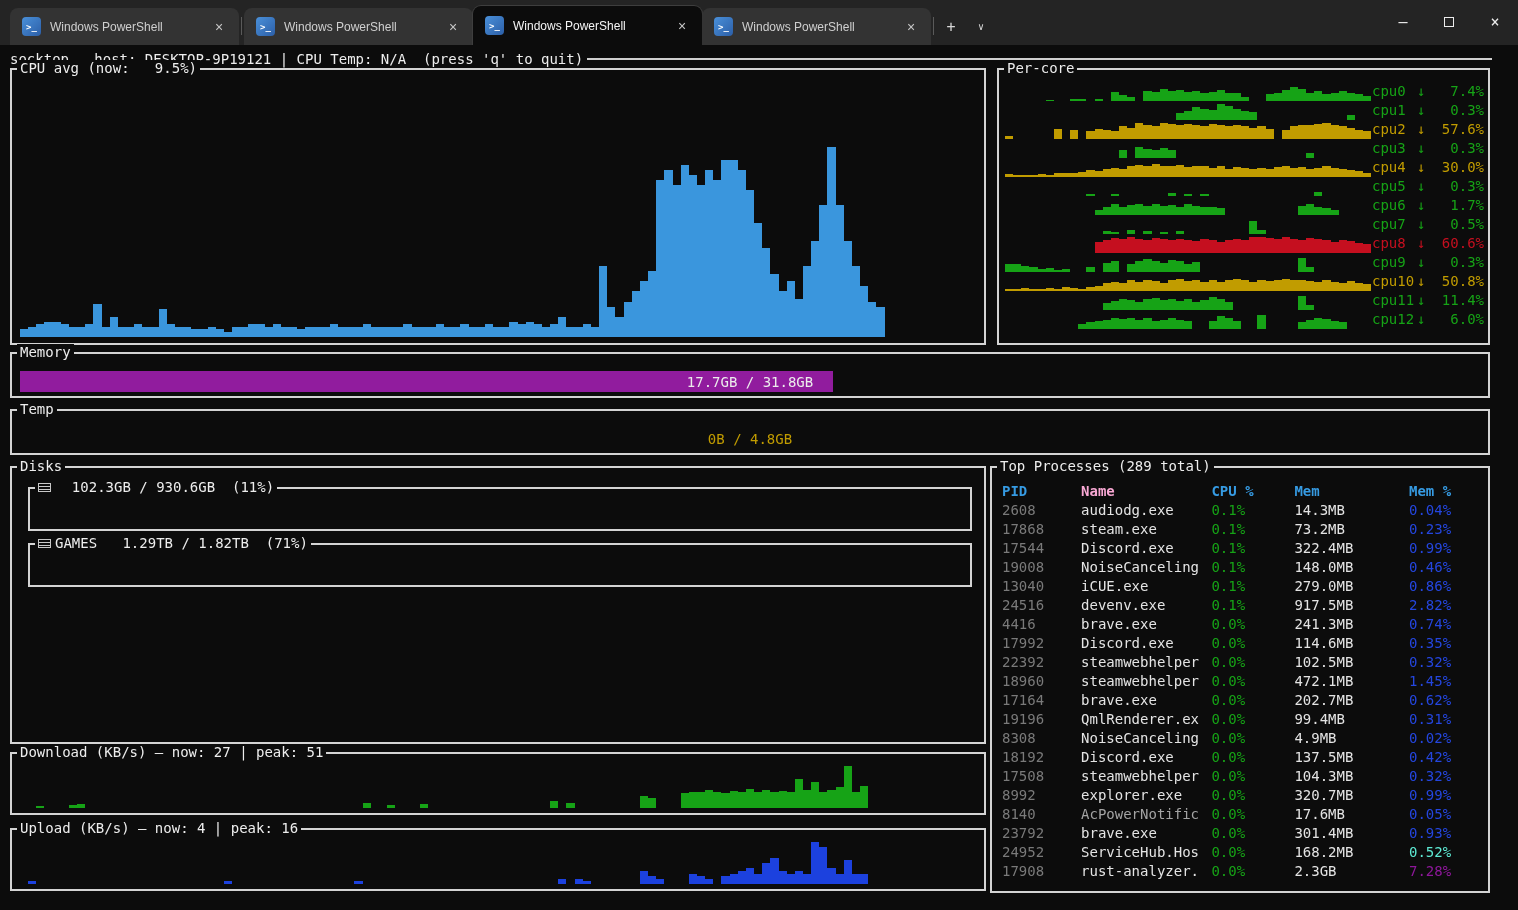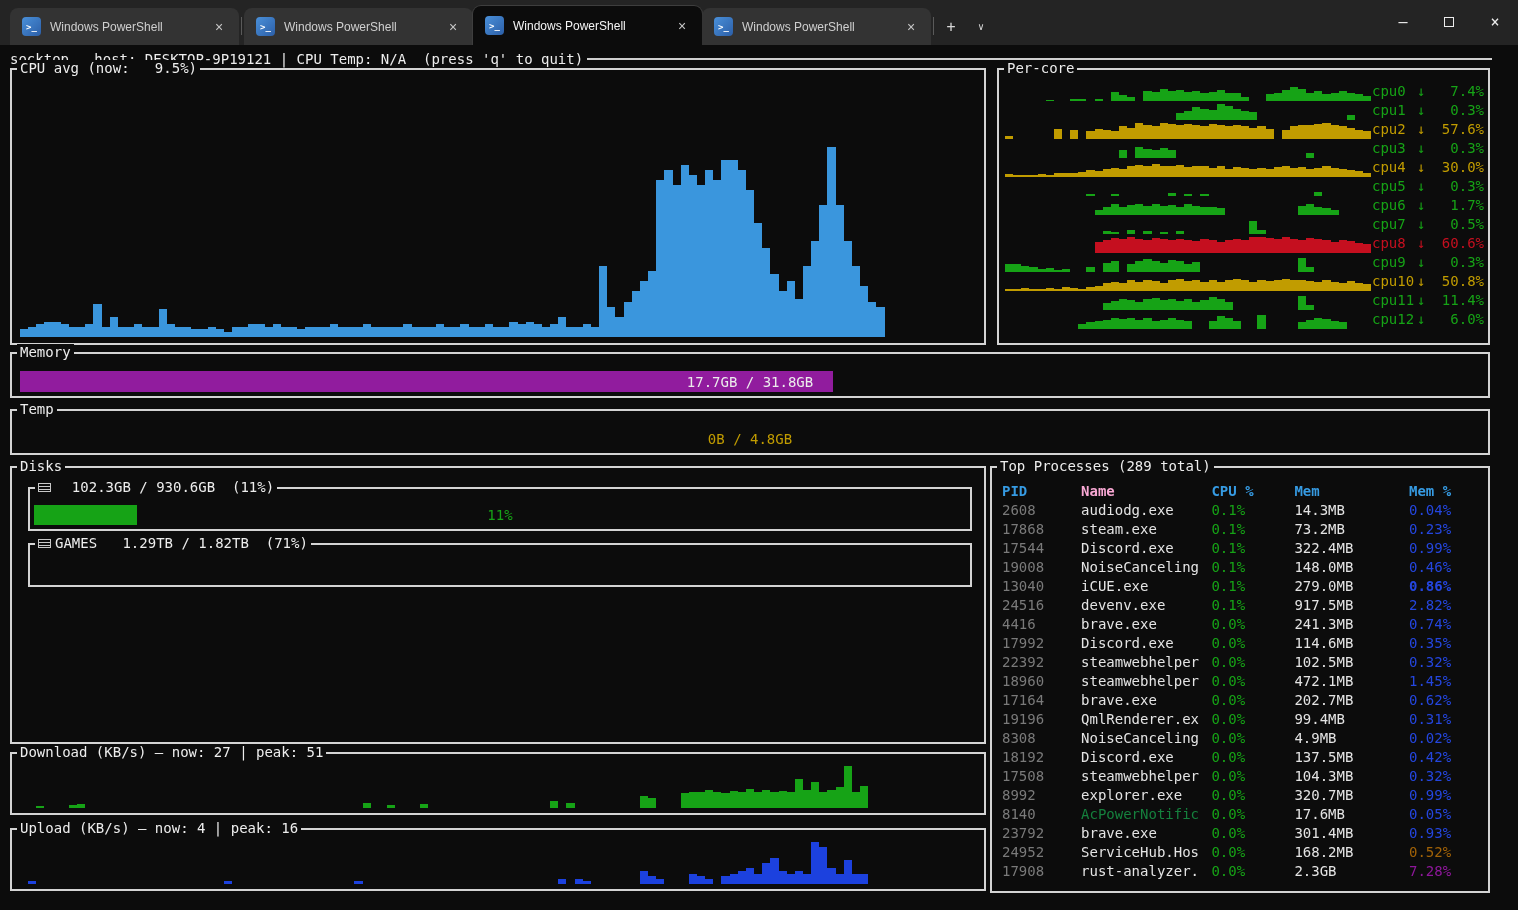--- a/index.html
+++ b/index.html
@@ -893,54 +893,50 @@
       <div class="gfill" style="width: 0%; background: transparent;"></div>
       <div class="glabel" style="color: rgb(193, 156, 0);">0B / 4.8GB</div>
     </div>
   </div>
 
   <div class="panel" style="left:10px;top:421px;width:976px;height:278px">
     <span class="ptitle">Disks</span>
 
     <div class="subpanel" style="top:19px">
       <span class="ptitle"><span class="disk-icon"></span><span>  102.3GB / 930.6GB  (11%)</span></span>
-      <div class="gauge" id="gauge-disk0">
-        <div class="gfill" style="width: 11%; background: rgb(22, 163, 22);"></div>
-        <div class="glabel" style="color: rgb(22, 163, 22);">11%</div>
-      </div>
     </div>
 
     <div class="subpanel" style="top:75px">
       <span class="ptitle"><span class="disk-icon"></span><span>GAMES   1.29TB / 1.82TB  (71%)</span></span>
     </div>
   </div>
 
   <div class="panel" style="left:990px;top:421px;width:500px;height:427px">
     <span class="ptitle">Top Processes (289 total)</span>
     <div id="proc-head"><span class="c0" style="color: rgb(54, 155, 227);">PID</span><span class="c1" style="color: #f9a8d4;">Name</span><span class="c2" style="color: rgb(54, 155, 227);">CPU %</span><span class="c3" style="color: rgb(54, 155, 227);">Mem</span><span class="c4" style="color: rgb(54, 155, 227);">Mem %</span></div>
     <div id="proc-rows">
         <div class="prow"><span class="c0" style="color: rgb(122, 122, 122);">2608</span><span class="c1" style="color: rgb(228, 228, 228);">audiodg.exe</span><span class="c2" style="color: rgb(22, 163, 22);">0.1%</span><span class="c3" style="color: rgb(228, 228, 228);">14.3MB</span><span class="c4" style="color: rgb(36, 70, 223);">0.04%</span></div>
         <div class="prow"><span class="c0" style="color: rgb(122, 122, 122);">17868</span><span class="c1" style="color: rgb(228, 228, 228);">steam.exe</span><span class="c2" style="color: rgb(22, 163, 22);">0.1%</span><span class="c3" style="color: rgb(228, 228, 228);">73.2MB</span><span class="c4" style="color: rgb(36, 70, 223);">0.23%</span></div>
         <div class="prow"><span class="c0" style="color: rgb(122, 122, 122);">17544</span><span class="c1" style="color: rgb(228, 228, 228);">Discord.exe</span><span class="c2" style="color: rgb(22, 163, 22);">0.1%</span><span class="c3" style="color: rgb(228, 228, 228);">322.4MB</span><span class="c4" style="color: rgb(36, 70, 223);">0.99%</span></div>
         <div class="prow"><span class="c0" style="color: rgb(122, 122, 122);">19008</span><span class="c1" style="color: rgb(228, 228, 228);">NoiseCanceling</span><span class="c2" style="color: rgb(22, 163, 22);">0.1%</span><span class="c3" style="color: rgb(228, 228, 228);">148.0MB</span><span class="c4" style="color: rgb(36, 70, 223);">0.46%</span></div>
-        <div class="prow"><span class="c0" style="color: rgb(122, 122, 122);">13040</span><span class="c1" style="color: rgb(228, 228, 228);">iCUE.exe</span><span class="c2" style="color: rgb(22, 163, 22);">0.1%</span><span class="c3" style="color: rgb(228, 228, 228);">279.0MB</span><span class="c4" style="color: rgb(36, 70, 223); font-weight: bold;">0.86%</span></div>
+        <div class="prow"><span class="c0" style="color: rgb(122, 122, 122);">13040</span><span class="c1" style="color: rgb(228, 228, 228);">iCUE.exe</span><span class="c2" style="color: rgb(22, 163, 22);">0.1%</span><span class="c3" style="color: rgb(228, 228, 228);">279.0MB</span><span class="c4" style="color: rgb(36, 70, 223);">0.86%</span></div>
         <div class="prow"><span class="c0" style="color: rgb(122, 122, 122);">24516</span><span class="c1" style="color: rgb(228, 228, 228);">devenv.exe</span><span class="c2" style="color: rgb(22, 163, 22);">0.1%</span><span class="c3" style="color: rgb(228, 228, 228);">917.5MB</span><span class="c4" style="color: rgb(36, 70, 223);">2.82%</span></div>
         <div class="prow"><span class="c0" style="color: rgb(122, 122, 122);">4416</span><span class="c1" style="color: rgb(228, 228, 228);">brave.exe</span><span class="c2" style="color: rgb(22, 163, 22);">0.0%</span><span class="c3" style="color: rgb(228, 228, 228);">241.3MB</span><span class="c4" style="color: rgb(36, 70, 223);">0.74%</span></div>
         <div class="prow"><span class="c0" style="color: rgb(122, 122, 122);">17992</span><span class="c1" style="color: rgb(228, 228, 228);">Discord.exe</span><span class="c2" style="color: rgb(22, 163, 22);">0.0%</span><span class="c3" style="color: rgb(228, 228, 228);">114.6MB</span><span class="c4" style="color: rgb(36, 70, 223);">0.35%</span></div>
         <div class="prow"><span class="c0" style="color: rgb(122, 122, 122);">22392</span><span class="c1" style="color: rgb(228, 228, 228);">steamwebhelper</span><span class="c2" style="color: rgb(22, 163, 22);">0.0%</span><span class="c3" style="color: rgb(228, 228, 228);">102.5MB</span><span class="c4" style="color: rgb(36, 70, 223);">0.32%</span></div>
         <div class="prow"><span class="c0" style="color: rgb(122, 122, 122);">18960</span><span class="c1" style="color: rgb(228, 228, 228);">steamwebhelper</span><span class="c2" style="color: rgb(22, 163, 22);">0.0%</span><span class="c3" style="color: rgb(228, 228, 228);">472.1MB</span><span class="c4" style="color: rgb(36, 70, 223);">1.45%</span></div>
         <div class="prow"><span class="c0" style="color: rgb(122, 122, 122);">17164</span><span class="c1" style="color: rgb(228, 228, 228);">brave.exe</span><span class="c2" style="color: rgb(22, 163, 22);">0.0%</span><span class="c3" style="color: rgb(228, 228, 228);">202.7MB</span><span class="c4" style="color: rgb(36, 70, 223);">0.62%</span></div>
         <div class="prow"><span class="c0" style="color: rgb(122, 122, 122);">19196</span><span class="c1" style="color: rgb(228, 228, 228);">QmlRenderer.ex</span><span class="c2" style="color: rgb(22, 163, 22);">0.0%</span><span class="c3" style="color: rgb(228, 228, 228);">99.4MB</span><span class="c4" style="color: rgb(36, 70, 223);">0.31%</span></div>
         <div class="prow"><span class="c0" style="color: rgb(122, 122, 122);">8308</span><span class="c1" style="color: rgb(228, 228, 228);">NoiseCanceling</span><span class="c2" style="color: rgb(22, 163, 22);">0.0%</span><span class="c3" style="color: rgb(228, 228, 228);">4.9MB</span><span class="c4" style="color: rgb(36, 70, 223);">0.02%</span></div>
         <div class="prow"><span class="c0" style="color: rgb(122, 122, 122);">18192</span><span class="c1" style="color: rgb(228, 228, 228);">Discord.exe</span><span class="c2" style="color: rgb(22, 163, 22);">0.0%</span><span class="c3" style="color: rgb(228, 228, 228);">137.5MB</span><span class="c4" style="color: rgb(36, 70, 223);">0.42%</span></div>
         <div class="prow"><span class="c0" style="color: rgb(122, 122, 122);">17508</span><span class="c1" style="color: rgb(228, 228, 228);">steamwebhelper</span><span class="c2" style="color: rgb(22, 163, 22);">0.0%</span><span class="c3" style="color: rgb(228, 228, 228);">104.3MB</span><span class="c4" style="color: rgb(36, 70, 223);">0.32%</span></div>
         <div class="prow"><span class="c0" style="color: rgb(122, 122, 122);">8992</span><span class="c1" style="color: rgb(228, 228, 228);">explorer.exe</span><span class="c2" style="color: rgb(22, 163, 22);">0.0%</span><span class="c3" style="color: rgb(228, 228, 228);">320.7MB</span><span class="c4" style="color: rgb(36, 70, 223);">0.99%</span></div>
-        <div class="prow"><span class="c0" style="color: rgb(122, 122, 122);">8140</span><span class="c1" style="color: #15803d;">AcPowerNotific</span><span class="c2" style="color: rgb(22, 163, 22);">0.0%</span><span class="c3" style="color: rgb(228, 228, 228);">17.6MB</span><span class="c4" style="color: rgb(36, 70, 223);">0.05%</span></div>
+        <div class="prow"><span class="c0" style="color: rgb(122, 122, 122);">8140</span><span class="c1" style="color: #a3a3a3;">AcPowerNotific</span><span class="c2" style="color: rgb(22, 163, 22);">0.0%</span><span class="c3" style="color: rgb(228, 228, 228);">17.6MB</span><span class="c4" style="color: rgb(36, 70, 223);">0.05%</span></div>
         <div class="prow"><span class="c0" style="color: rgb(122, 122, 122);">23792</span><span class="c1" style="color: rgb(228, 228, 228);">brave.exe</span><span class="c2" style="color: rgb(22, 163, 22);">0.0%</span><span class="c3" style="color: rgb(228, 228, 228);">301.4MB</span><span class="c4" style="color: rgb(36, 70, 223);">0.93%</span></div>
-        <div class="prow"><span class="c0" style="color: rgb(122, 122, 122);">24952</span><span class="c1" style="color: rgb(228, 228, 228);">ServiceHub.Hos</span><span class="c2" style="color: rgb(22, 163, 22);">0.0%</span><span class="c3" style="color: rgb(228, 228, 228);">168.2MB</span><span class="c4" style="color: #a16207;">0.52%</span></div>
+        <div class="prow"><span class="c0" style="color: rgb(122, 122, 122);">24952</span><span class="c1" style="color: rgb(228, 228, 228);">ServiceHub.Hos</span><span class="c2" style="color: rgb(22, 163, 22);">0.0%</span><span class="c3" style="color: rgb(228, 228, 228);">168.2MB</span><span class="c4" style="color: #5eead4;">0.52%</span></div>
         <div class="prow"><span class="c0" style="color: rgb(122, 122, 122);">17908</span><span class="c1" style="color: rgb(228, 228, 228);">rust-analyzer.</span><span class="c2" style="color: rgb(22, 163, 22);">0.0%</span><span class="c3" style="color: rgb(228, 228, 228);">2.3GB</span><span class="c4" style="color: rgb(142, 23, 155);">7.28%</span></div>
       </div>
   </div>
 
   <div class="panel" style="left:10px;top:707px;width:976px;height:63px">
     <span class="ptitle">Download (KB/s) — now: 27 | peak: 51</span>
     <div class="chart" id="chart-down" style="bottom:5px">
         <div style="flex: 0 0 8.17094px; background: rgb(22, 163, 22); height: 0%;"></div>
         <div style="flex: 0 0 8.17094px; background: rgb(22, 163, 22); height: 0%;"></div>
         <div style="flex: 0 0 8.17094px; background: rgb(22, 163, 22); height: 5.88235%;"></div>

